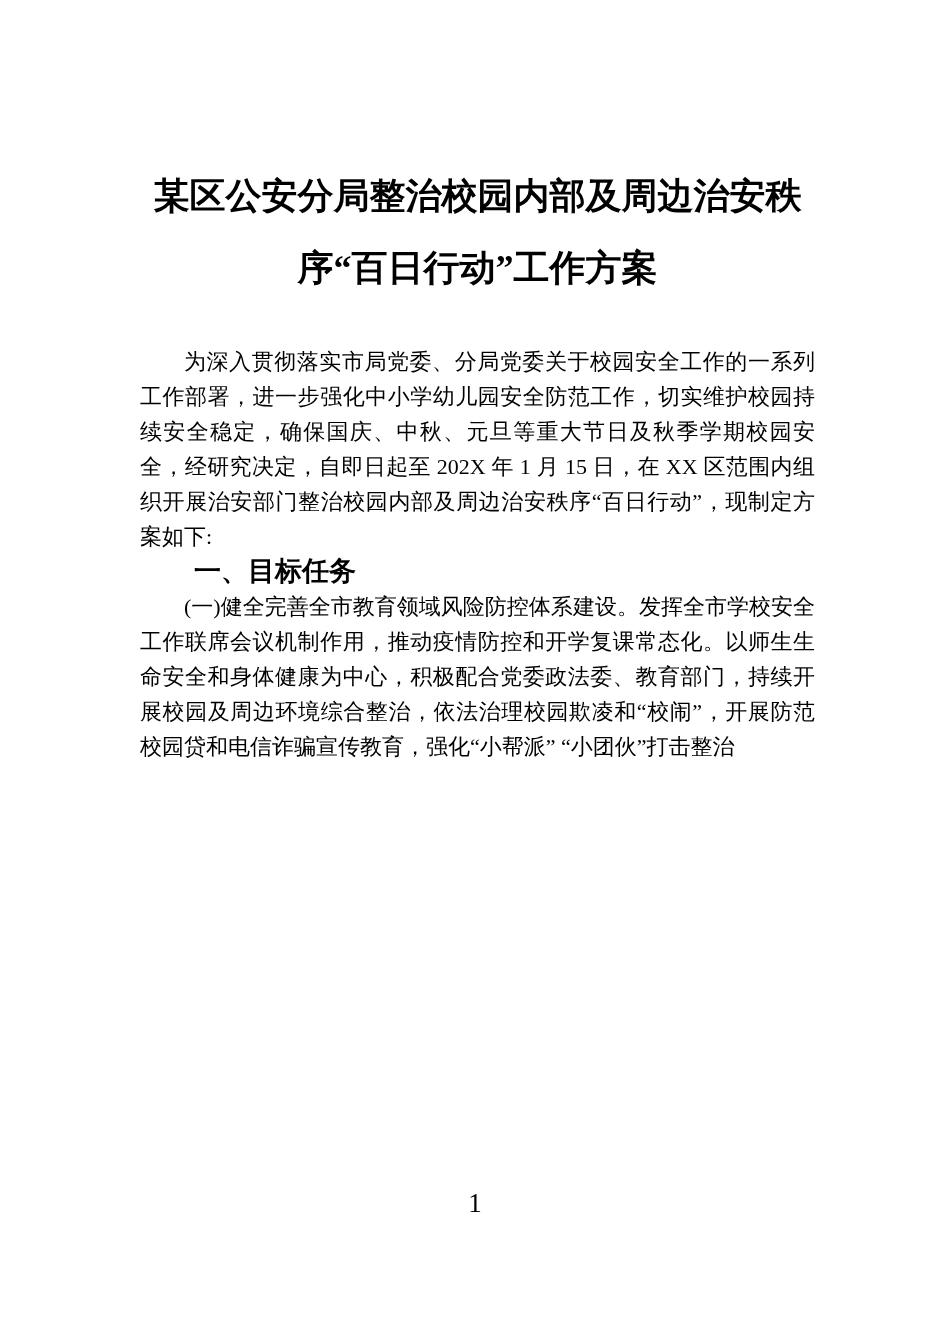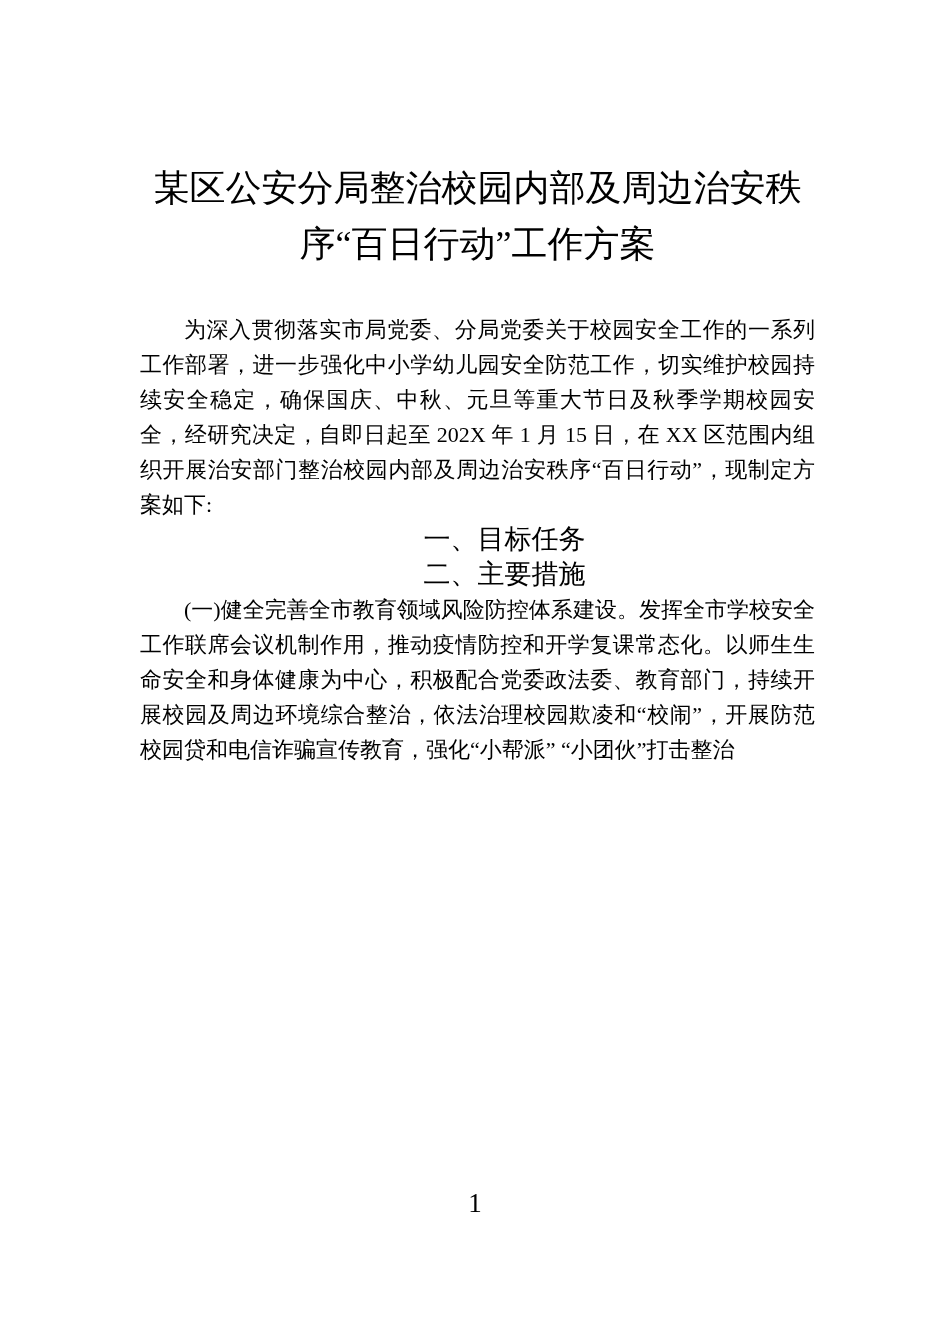--- a/index.html
+++ b/index.html
@@ -19,40 +19,40 @@
   }
   .content {
     position: absolute;
     left: 140px;
     top: 160px;
     width: 675px;
   }
   .doc-title {
     margin: 0 0 40px 0;
     font-size: 36px;
-    font-weight: normal;
-    line-height: 56px;
+    font-weight: bold;
+    line-height: 72px;
     text-align: center;
     letter-spacing: 0;
   }
   .para {
     margin: 0;
     font-size: 22px;
     line-height: 35px;
     text-align: justify;
     text-justify: inter-ideograph;
     text-indent: 2em;
   }
   .section-heading {
     margin: 0;
     font-size: 27px;
     line-height: 35px;
     text-indent: 2em;
-    text-align: center;
-    font-weight: normal;
+    text-align: left;
+    font-weight: bold;
   }
   .page-number {
     position: absolute;
     top: 1188px;
     left: 0;
     width: 100%;
     text-align: center;
     font-size: 27px;
     line-height: 30px;
     font-family: "Liberation Serif", "DejaVu Serif", serif;
@@ -63,19 +63,18 @@
 
 <div class="page">
   <div class="content">
     <h1 class="doc-title">某区公安分局整治校园内部及周边治安秩序“百日行动”工作方案</h1>
 
     <p class="para">为深入贯彻落实市局党委、分局党委关于校园安全工作的一系列工作部署，进一步强化中小学幼儿园安全防范工作，切实维护校园持续安全稳定，确保国庆、中秋、元旦等重大节日及秋季学期校园安全，经研究决定，自即日起至 202X 年 1 月 15 日，在 XX 区范围内组织开展治安部门整治校园内部及周边治安秩序“百日行动”，现制定方案如下:</p>
 
     <p class="section-heading">一、目标任务</p>
 
 
-    <p class="section-heading">二、主要措施</p>
 
     <p class="para">(一)健全完善全市教育领域风险防控体系建设。发挥全市学校安全工作联席会议机制作用，推动疫情防控和开学复课常态化。以师生生命安全和身体健康为中心，积极配合党委政法委、教育部门，持续开展校园及周边环境综合整治，依法治理校园欺凌和“校闹”，开展防范校园贷和电信诈骗宣传教育，强化“小帮派” “小团伙”打击整治</p>
   </div>
 
   <div class="page-number">1</div>
 </div>
 
 </body></html>

